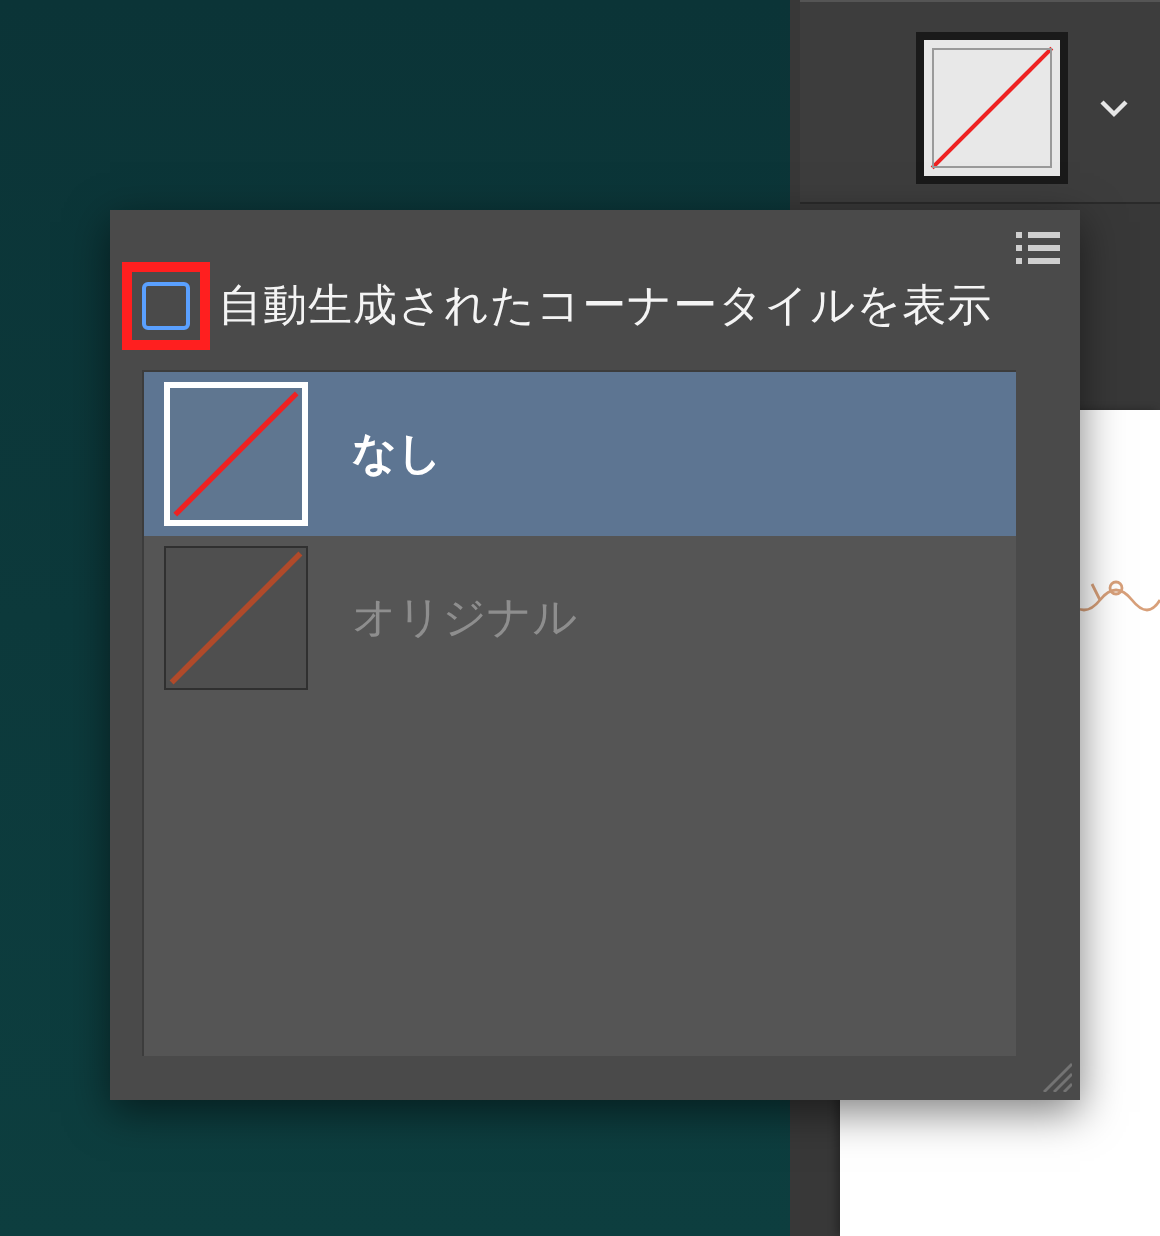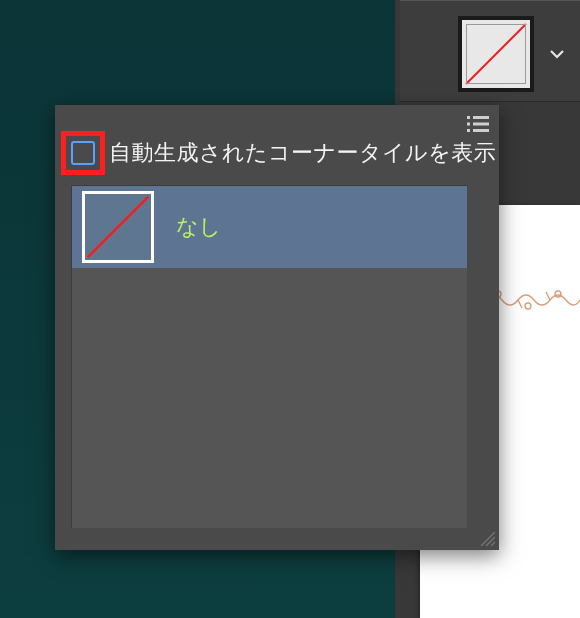--- a/index.html
+++ b/index.html
@@ -90,21 +90,21 @@
     justify-content: center;
     color: #e6e6e6;
     cursor: pointer;
   }
 
   
   .flyout {
     position: absolute;
     left: 55px;
     top: 105px;
-    width: 444px;
+    width: 485px;
     height: 445px;
     background: #4a4a4a;
     box-shadow: 0 6px 20px rgba(0,0,0,0.5);
   }
   .flyout-header {
     position: relative;
     height: 70px;
   }
   .flyout-menu-icon {
     position: absolute;
@@ -171,21 +171,21 @@
     background: #5d7592;
   }
   .row .thumb {
     width: 72px;
     height: 72px;
     box-sizing: border-box;
   }
   .row .label {
     font-size: 22px;
   }
-  .row .label.normal { color: #bef264; }
+  .row .label.normal { color: #ffffff; font-weight: bold; }
   .row .label.dim { color: #8e8e8e; }
 
   .thumb-none {
     background: #5f7690;
     border: 3px solid #ffffff;
     position: relative;
   }
   .thumb-orig {
     background: #4f4f4f;
     border: 1px solid #303030;
@@ -279,20 +279,29 @@
       <div class="row selected">
         <div class="thumb thumb-none">
           <svg class="diag-red" viewBox="0 0 100 100" preserveAspectRatio="none">
             <line x1="4" y1="96" x2="96" y2="4" stroke="#ee2222" stroke-width="4"></line>
           </svg>
 
         </div>
         <span class="label normal">なし</span>
       </div>
 
+      <div class="row">
+        <div class="thumb thumb-orig">
+          <svg class="diag-red" viewBox="0 0 100 100" preserveAspectRatio="none">
+            <line x1="4" y1="96" x2="96" y2="4" stroke="#b04a2a" stroke-width="4"></line>
+          </svg>
+
+        </div>
+        <span class="label dim">オリジナル</span>
+      </div>
 
 
     </div>
 
     <div class="resize-grip">
       <svg width="18" height="18" viewBox="0 0 18 18">
         <g stroke="#8f8f8f" stroke-width="1.4">
           <line x1="4" y1="18" x2="18" y2="4"></line>
           <line x1="9" y1="18" x2="18" y2="9"></line>
           <line x1="14" y1="18" x2="18" y2="14"></line>

